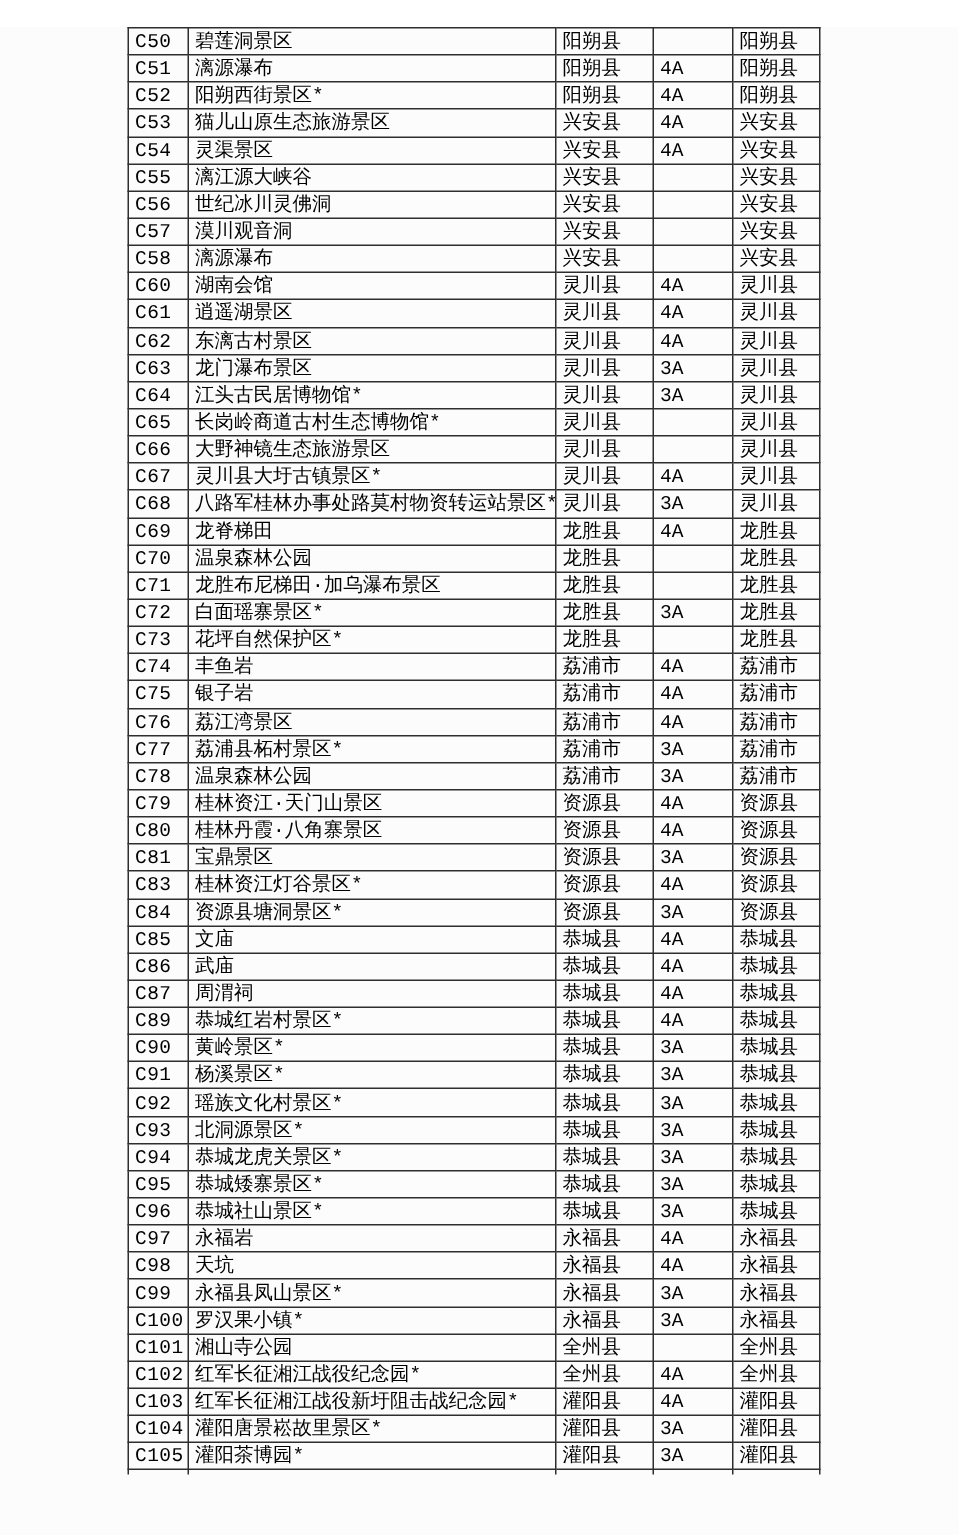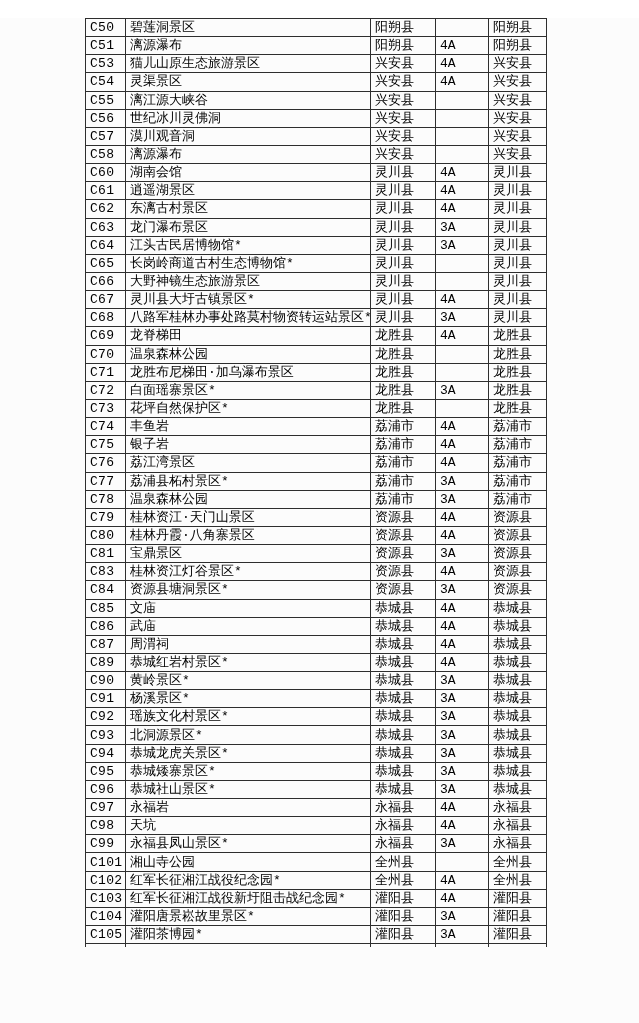--- a/index.html
+++ b/index.html
@@ -60,20 +60,27 @@
           <td class="c-county2">阳朔县</td>
         </tr>
         <tr>
           <td class="c-code">C51</td>
           <td class="c-name">漓源瀑布</td>
           <td class="c-county">阳朔县</td>
           <td class="c-rating">4A</td>
           <td class="c-county2">阳朔县</td>
         </tr>
         <tr>
+          <td class="c-code">C52</td>
+          <td class="c-name">阳朔西街景区*</td>
+          <td class="c-county">阳朔县</td>
+          <td class="c-rating">4A</td>
+          <td class="c-county2">阳朔县</td>
+        </tr>
+        <tr>
           <td class="c-code">C53</td>
           <td class="c-name">猫儿山原生态旅游景区</td>
           <td class="c-county">兴安县</td>
           <td class="c-rating">4A</td>
           <td class="c-county2">兴安县</td>
         </tr>
         <tr>
           <td class="c-code">C54</td>
           <td class="c-name">灵渠景区</td>
           <td class="c-county">兴安县</td>
@@ -363,20 +370,27 @@
         <tr>
           <td class="c-code">C98</td>
           <td class="c-name">天坑</td>
           <td class="c-county">永福县</td>
           <td class="c-rating">4A</td>
           <td class="c-county2">永福县</td>
         </tr>
         <tr>
           <td class="c-code">C99</td>
           <td class="c-name">永福县凤山景区*</td>
+          <td class="c-county">永福县</td>
+          <td class="c-rating">3A</td>
+          <td class="c-county2">永福县</td>
+        </tr>
+        <tr>
+          <td class="c-code">C100</td>
+          <td class="c-name">罗汉果小镇*</td>
           <td class="c-county">永福县</td>
           <td class="c-rating">3A</td>
           <td class="c-county2">永福县</td>
         </tr>
         <tr>
           <td class="c-code">C101</td>
           <td class="c-name">湘山寺公园</td>
           <td class="c-county">全州县</td>
           <td class="c-rating"></td>
           <td class="c-county2">全州县</td>

